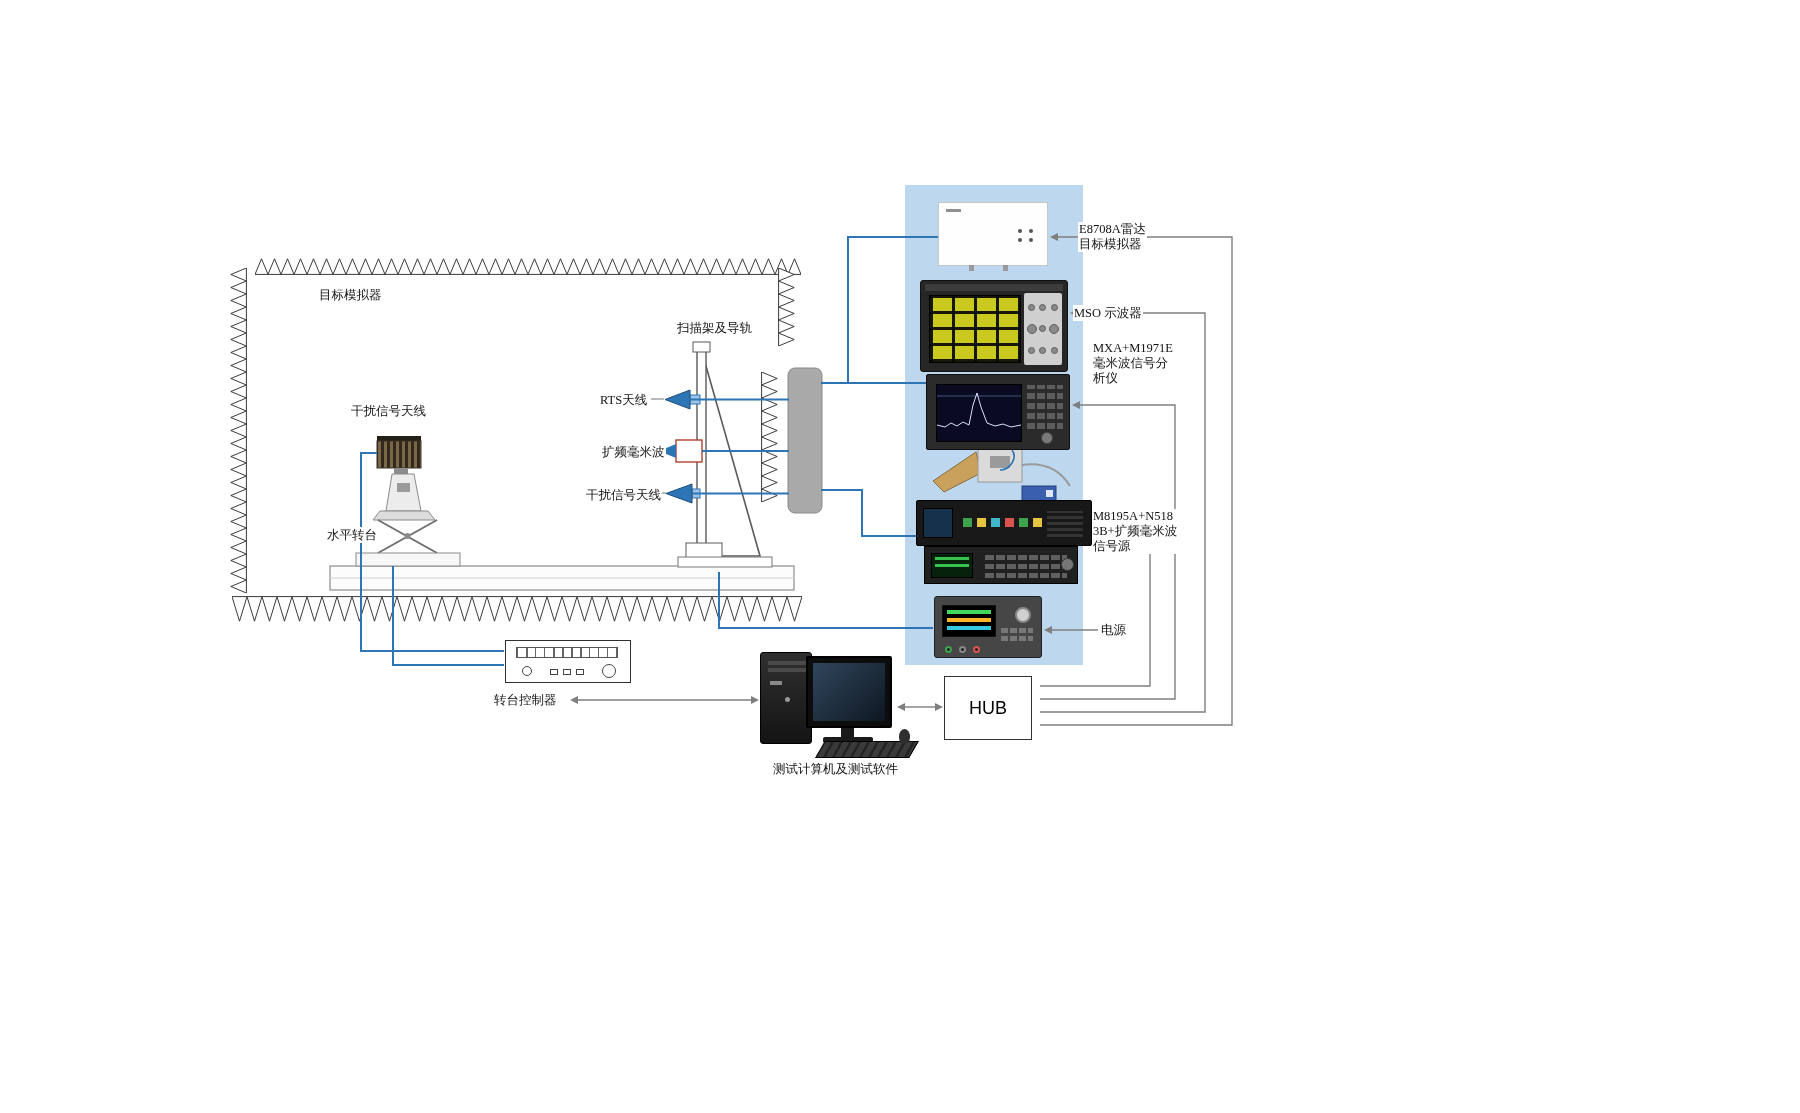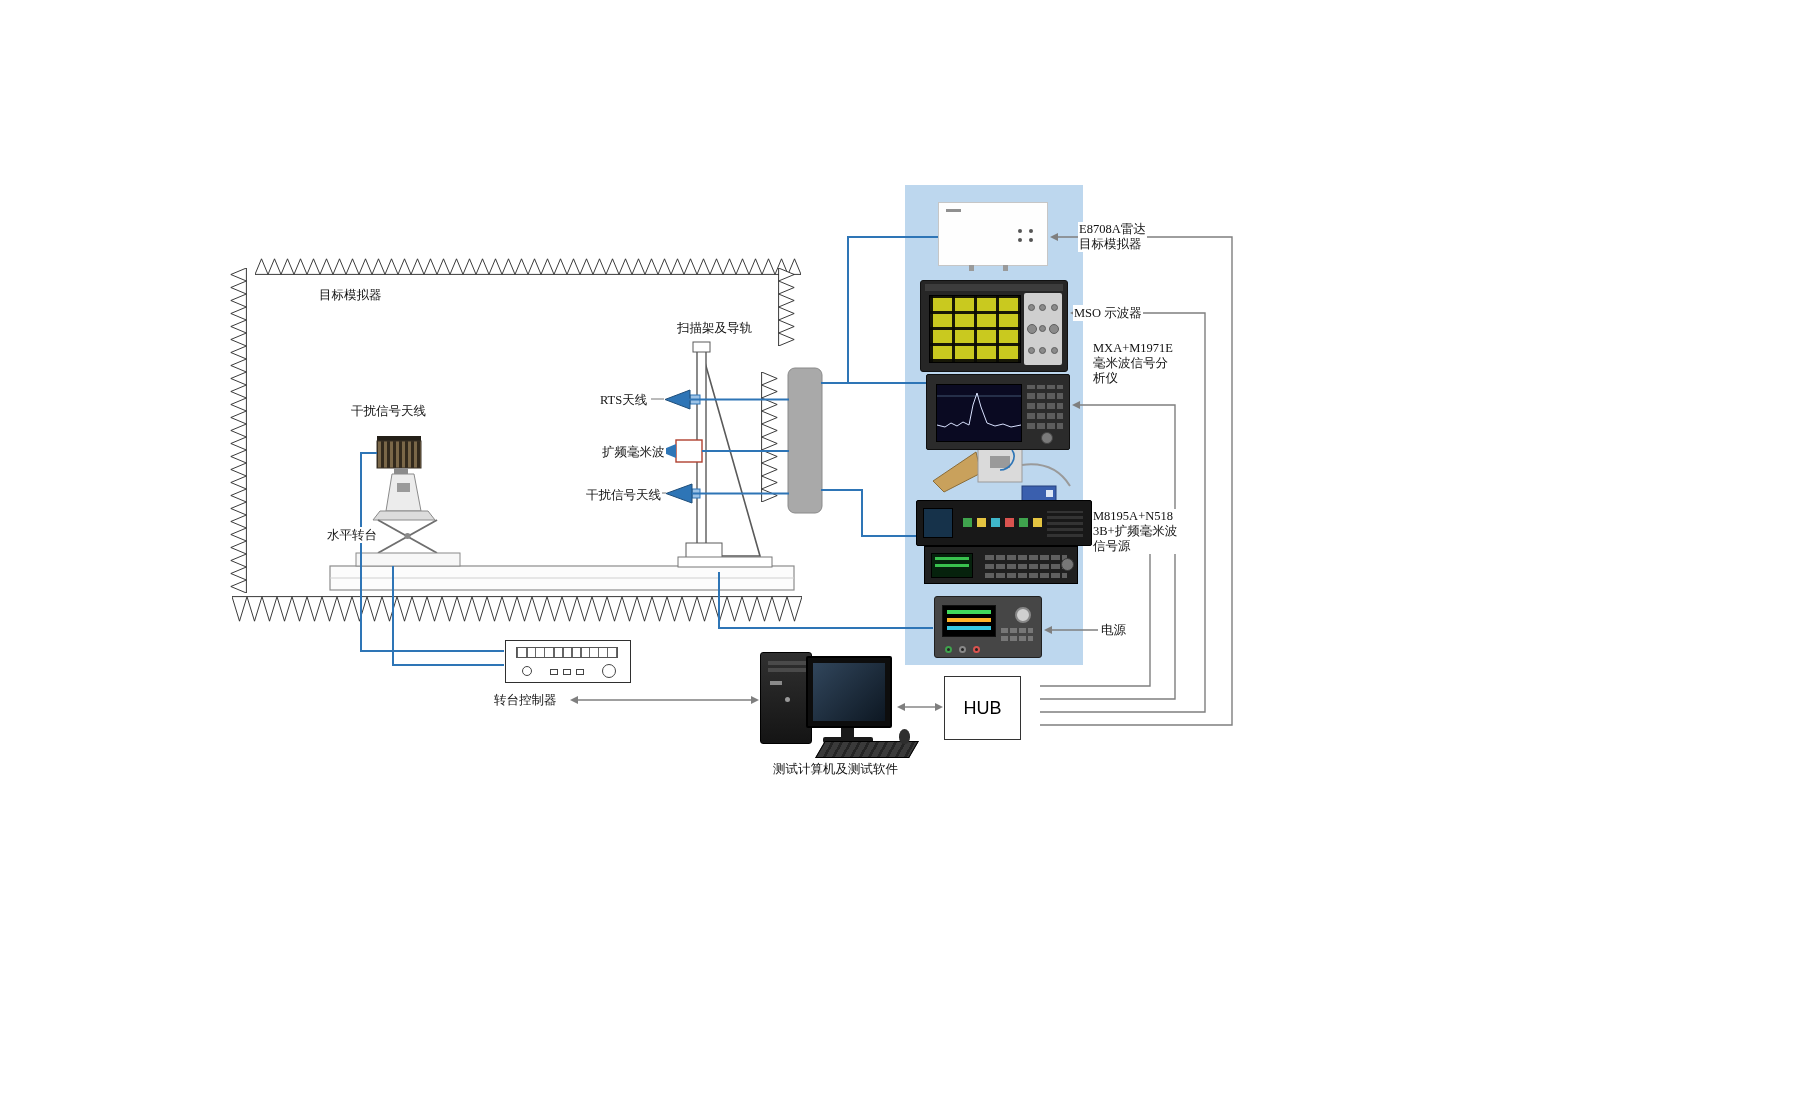--- a/index.html
+++ b/index.html
@@ -92,21 +92,21 @@
   #pc-monitor{left:806px;top:656px;width:86px;height:72px;background:#0d0d0d;border:2px solid #000;border-radius:2px;}
   #pc-monitor .scrn{position:absolute;inset:5px;background:linear-gradient(135deg,#31465c,#0d1722);}
   #pc-stand{left:841px;top:728px;width:13px;height:10px;background:#1a1a1a;}
   #pc-base{left:823px;top:737px;width:50px;height:6px;background:#1a1a1a;border-radius:2px;}
   #pc-kbd{left:820px;top:741px;width:94px;height:17px;background-color:#242424;border:1px solid #000;transform:skewX(-30deg);
      background-image:repeating-linear-gradient(90deg,#3a3a3a 0 6px,#242424 6px 9px),
                       repeating-linear-gradient(0deg,#3a3a3a 0 4px,#242424 4px 7px);}
   #pc-mouse{left:899px;top:729px;width:11px;height:15px;background:#2e2e2e;border-radius:50% 50% 45% 45%;}
 
   
-  #dev-hub{left:944px;top:676px;width:77px;height:64px;background:#fff;border:1.6px solid #333;
+  #dev-hub{left:944px;top:676px;width:88px;height:64px;background:#fff;border:1.6px solid #333;
      display:flex;align-items:center;justify-content:center;
      font-family:"Liberation Sans","DejaVu Sans",sans-serif;font-size:18px;color:#000;}
 </style>
 </head>
 <body>
 
 <div id="stage">
 
   <div id="rack-panel" class="abs"></div>
 

